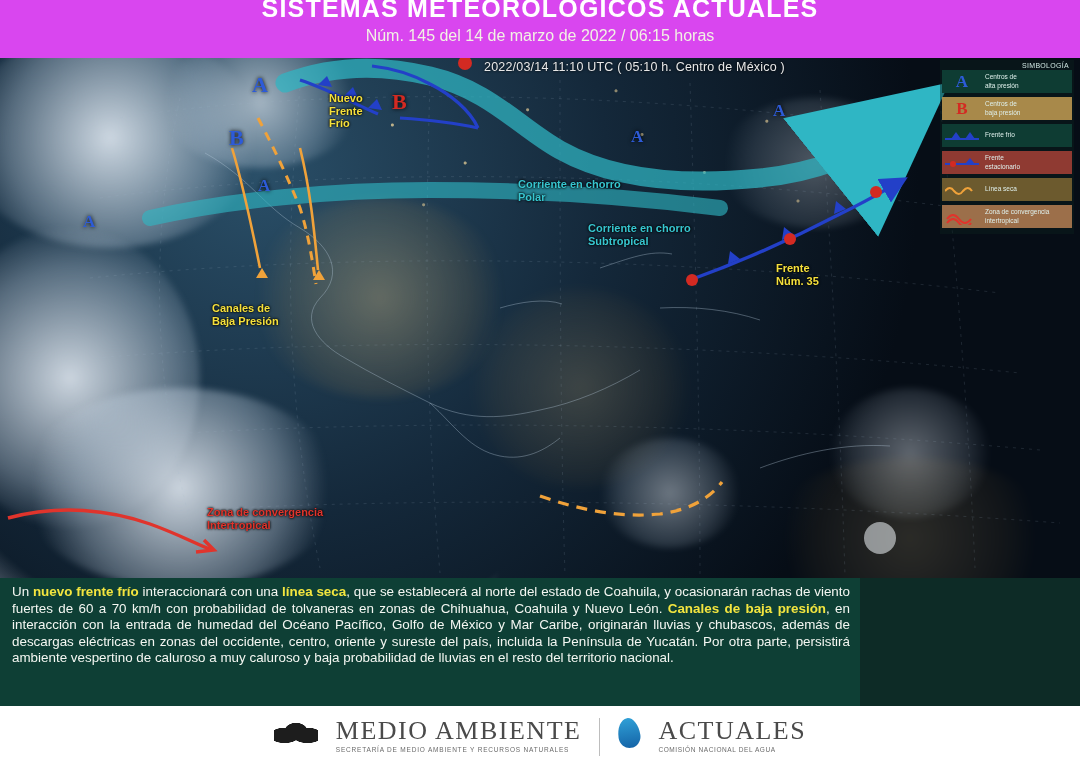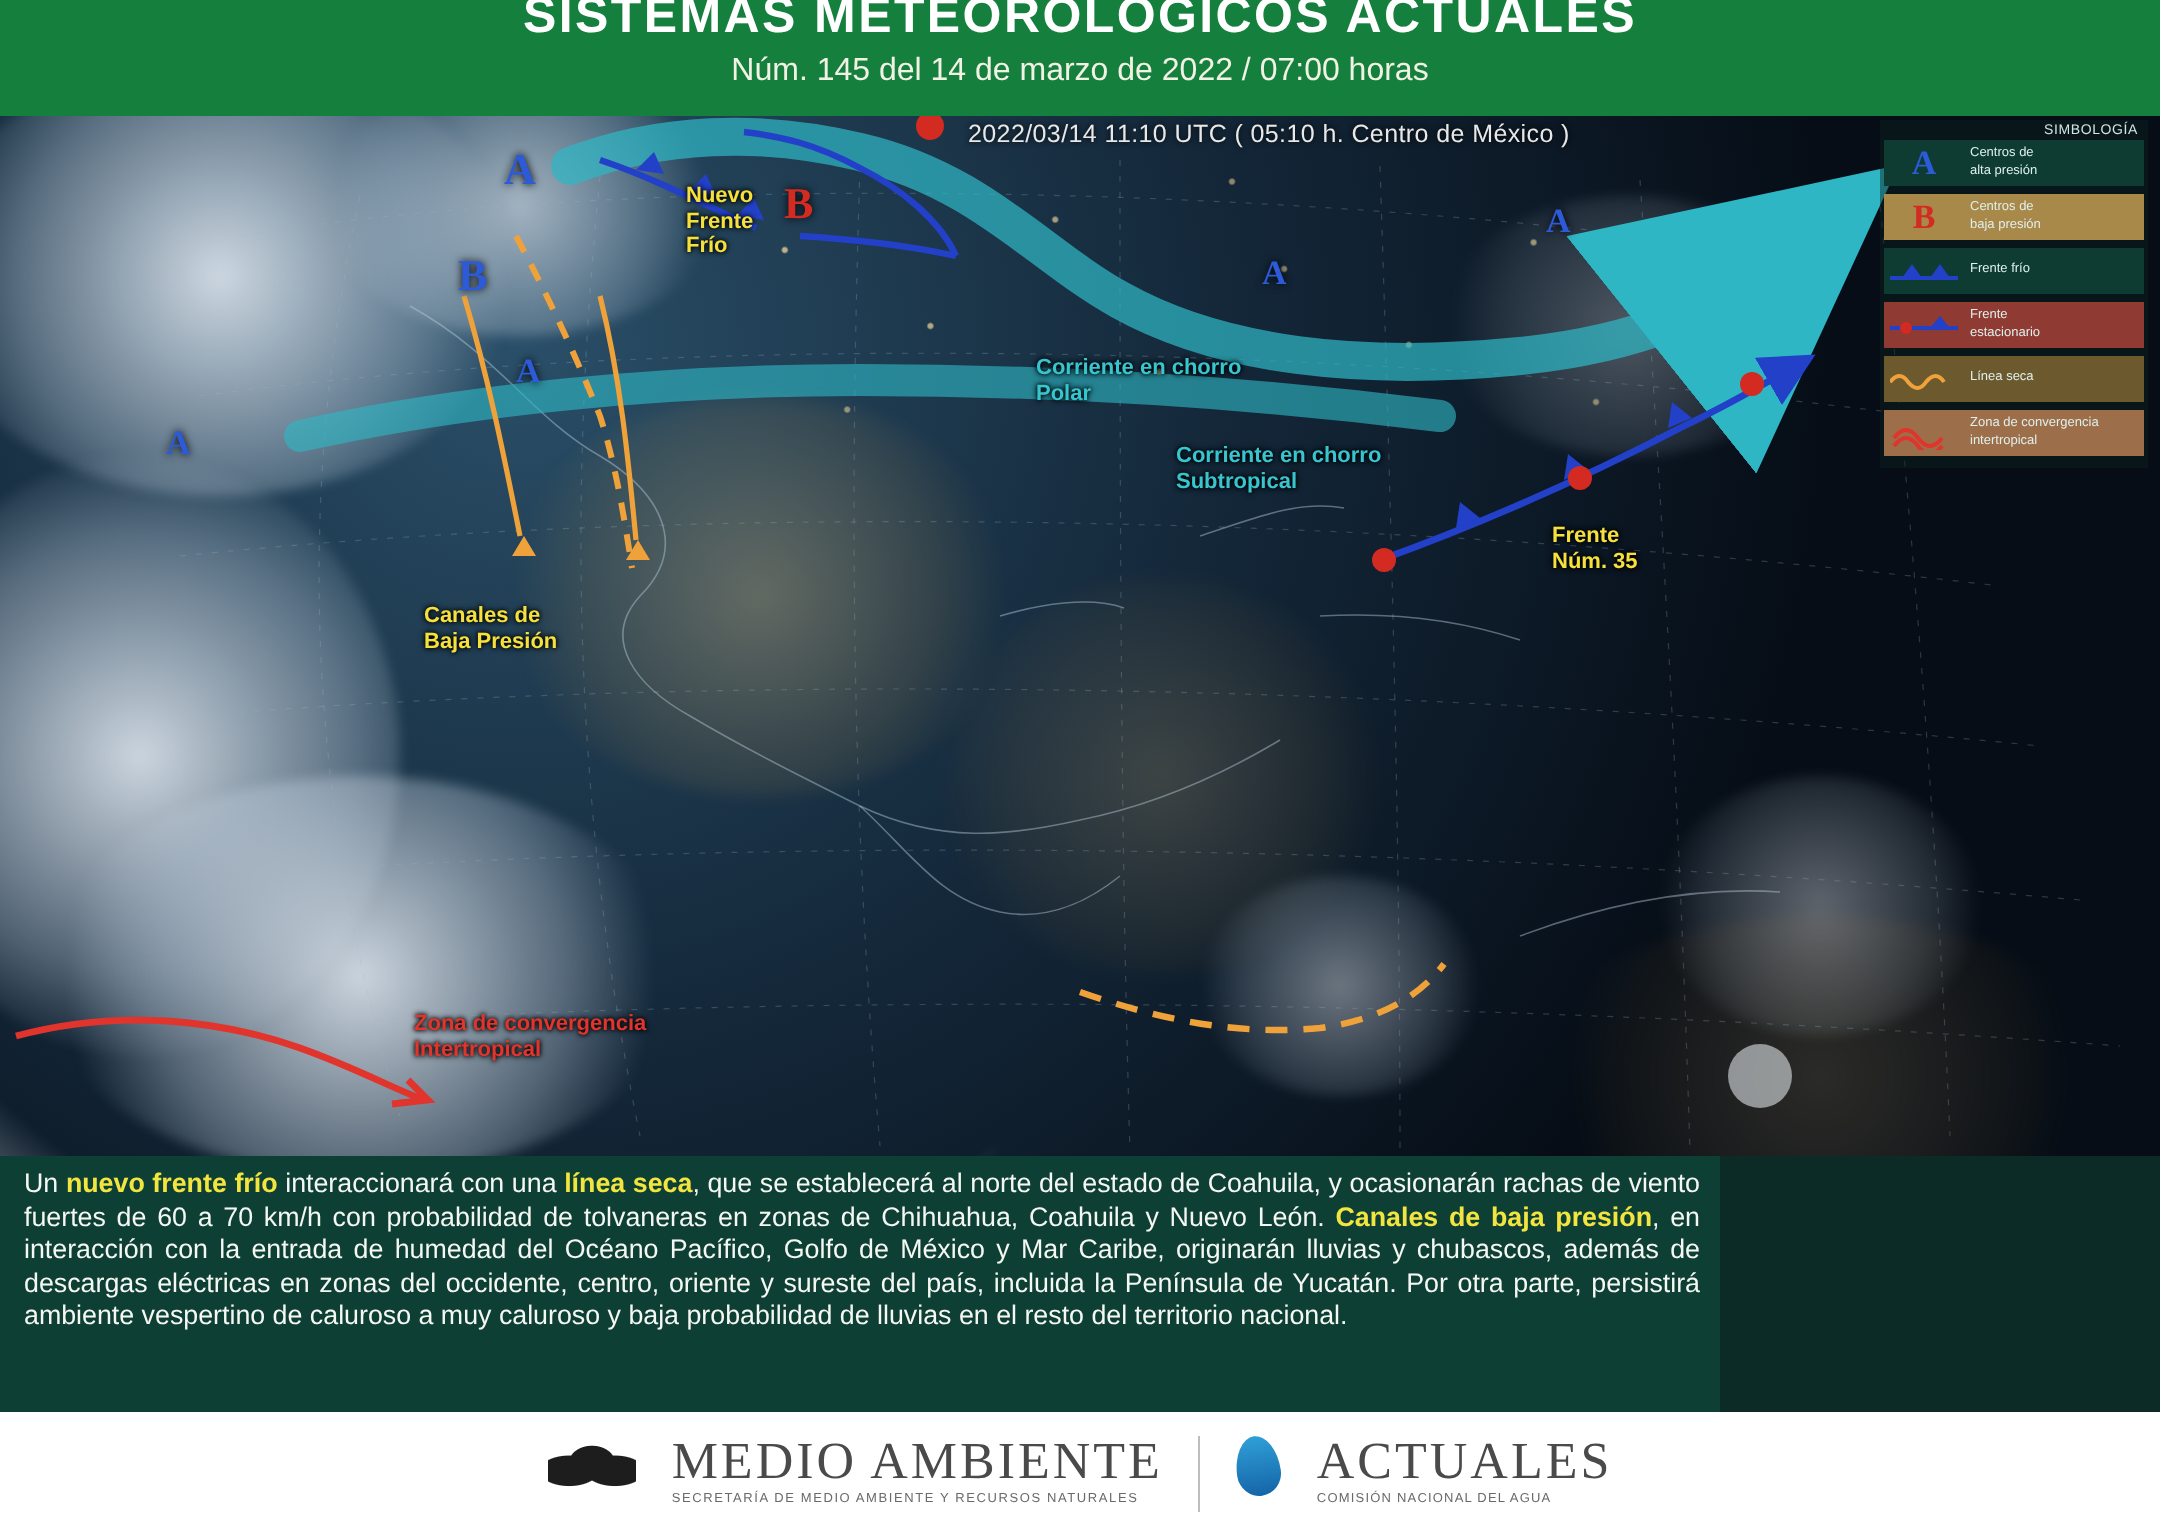--- a/index.html
+++ b/index.html
@@ -17,21 +17,21 @@
     overflow: hidden;
     background: #0d2b26;
   }
 
   
   .header {
     position: absolute;
     left: 0; top: 0;
     width: 1080px;
     height: 58px;
-    background: #15803d;
+    background: #d946ef;
     color: #ffffff;
   }
   .header-title {
     position: absolute;
     left: 0; top: -6px;
     width: 1080px;
     text-align: center;
     font-size: 25px;
     font-weight: bold;
     letter-spacing: 1.2px;
@@ -251,21 +251,21 @@
     margin-top: 3px;
   }
 </style>
 </head>
 <body>
 
 <div id="page">
 
   <div class="header">
     <div class="header-title">SISTEMAS METEOROLÓGICOS ACTUALES</div>
-    <div class="header-sub">Núm. 145 del 14 de marzo de 2022 / 07:00 horas</div>
+    <div class="header-sub">Núm. 145 del 14 de marzo de 2022 / 06:15 horas</div>
   </div>
 
   <div class="map">
     <div class="limb"></div>
 
     <div class="cloudmass" style="left:-40px; top:-30px; width:300px; height:220px;"></div>
     <div class="cloudmass" style="left:-60px; top:170px; width:260px; height:300px;"></div>
     <div class="cloudmass" style="left:20px; top:330px; width:320px; height:200px;"></div>
     <div class="cloudmass" style="left:160px; top:-20px; width:200px; height:130px; opacity:.75;"></div>
     <div class="cloudmass" style="left:600px; top:380px; width:140px; height:110px; opacity:.5;"></div>
@@ -359,21 +359,21 @@
     <div class="sat-stamp">2022/03/14 11:10 UTC ( 05:10 h. Centro de México )</div>
 
     <div class="hl hl-blue" style="left:252px; top:14px;">A</div>
     <div class="hl hl-red" style="left:392px; top:31px;">B</div>
     <div class="hl hl-blue" style="left:229px; top:67px;">B</div>
     <div class="hl hl-blue" style="left:773px; top:43px; font-size:17px;">A</div>
     <div class="hl hl-blue" style="left:631px; top:69px; font-size:17px;">A</div>
     <div class="hl hl-blue" style="left:258px; top:118px; font-size:17px;">A</div>
     <div class="hl hl-blue" style="left:83px; top:154px; font-size:17px;">A</div>
 
-    <div class="maplabel lbl-yellow" style="left:343px; top:34px;">Nuevo<br>Frente<br>Frío</div>
+    <div class="maplabel lbl-yellow" style="left:329px; top:34px;">Nuevo<br>Frente<br>Frío</div>
     <div class="maplabel lbl-cyan" style="left:518px; top:87px;">Corriente en chorro<br>Polar</div>
     <div class="maplabel lbl-cyan" style="left:588px; top:131px;">Corriente en chorro<br>Subtropical</div>
     <div class="maplabel lbl-yellow" style="left:212px; top:244px;">Canales de<br>Baja Presión</div>
     <div class="maplabel lbl-yellow" style="left:776px; top:204px;">Frente<br>Núm. 35</div>
     <div class="maplabel lbl-red" style="left:207px; top:448px;">Zona de convergencia<br>Intertropical</div>
 
     <div class="legend">
       <div class="legend-title">SIMBOLOGÍA</div>
 
       <div class="legend-row">

